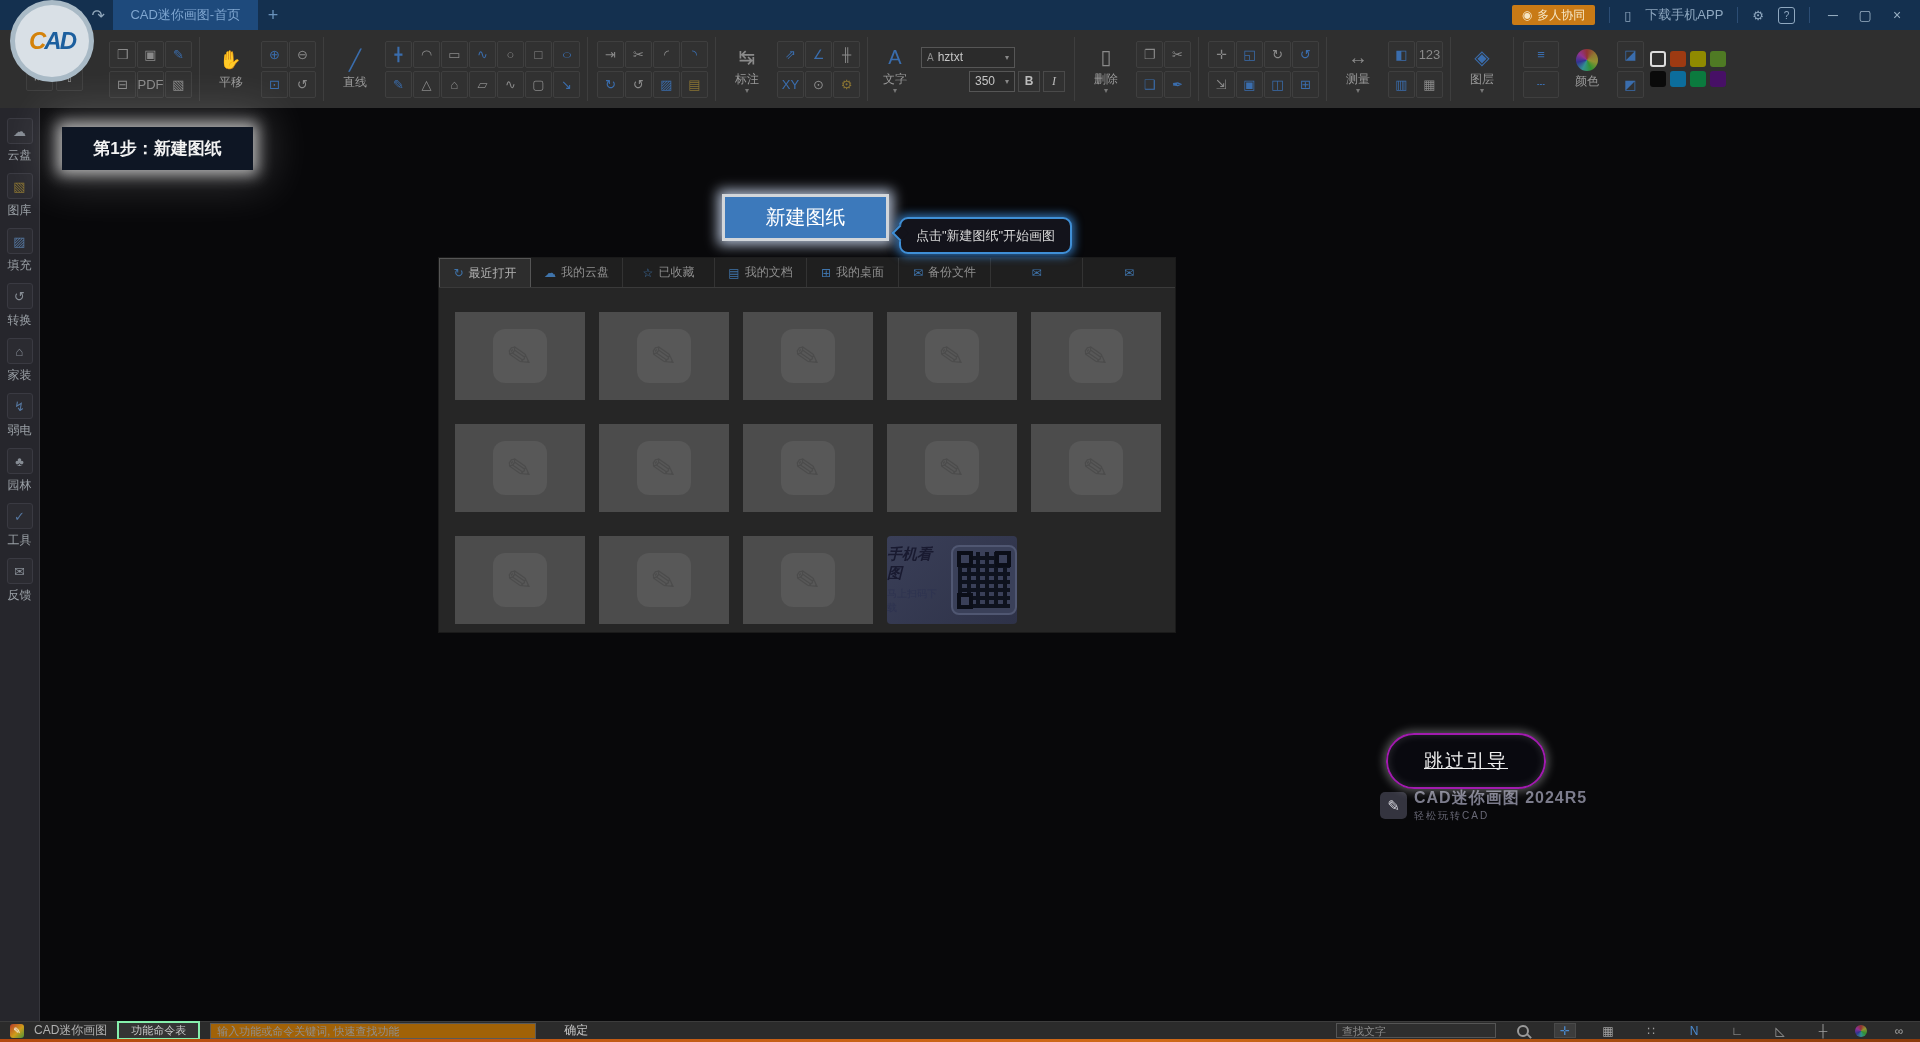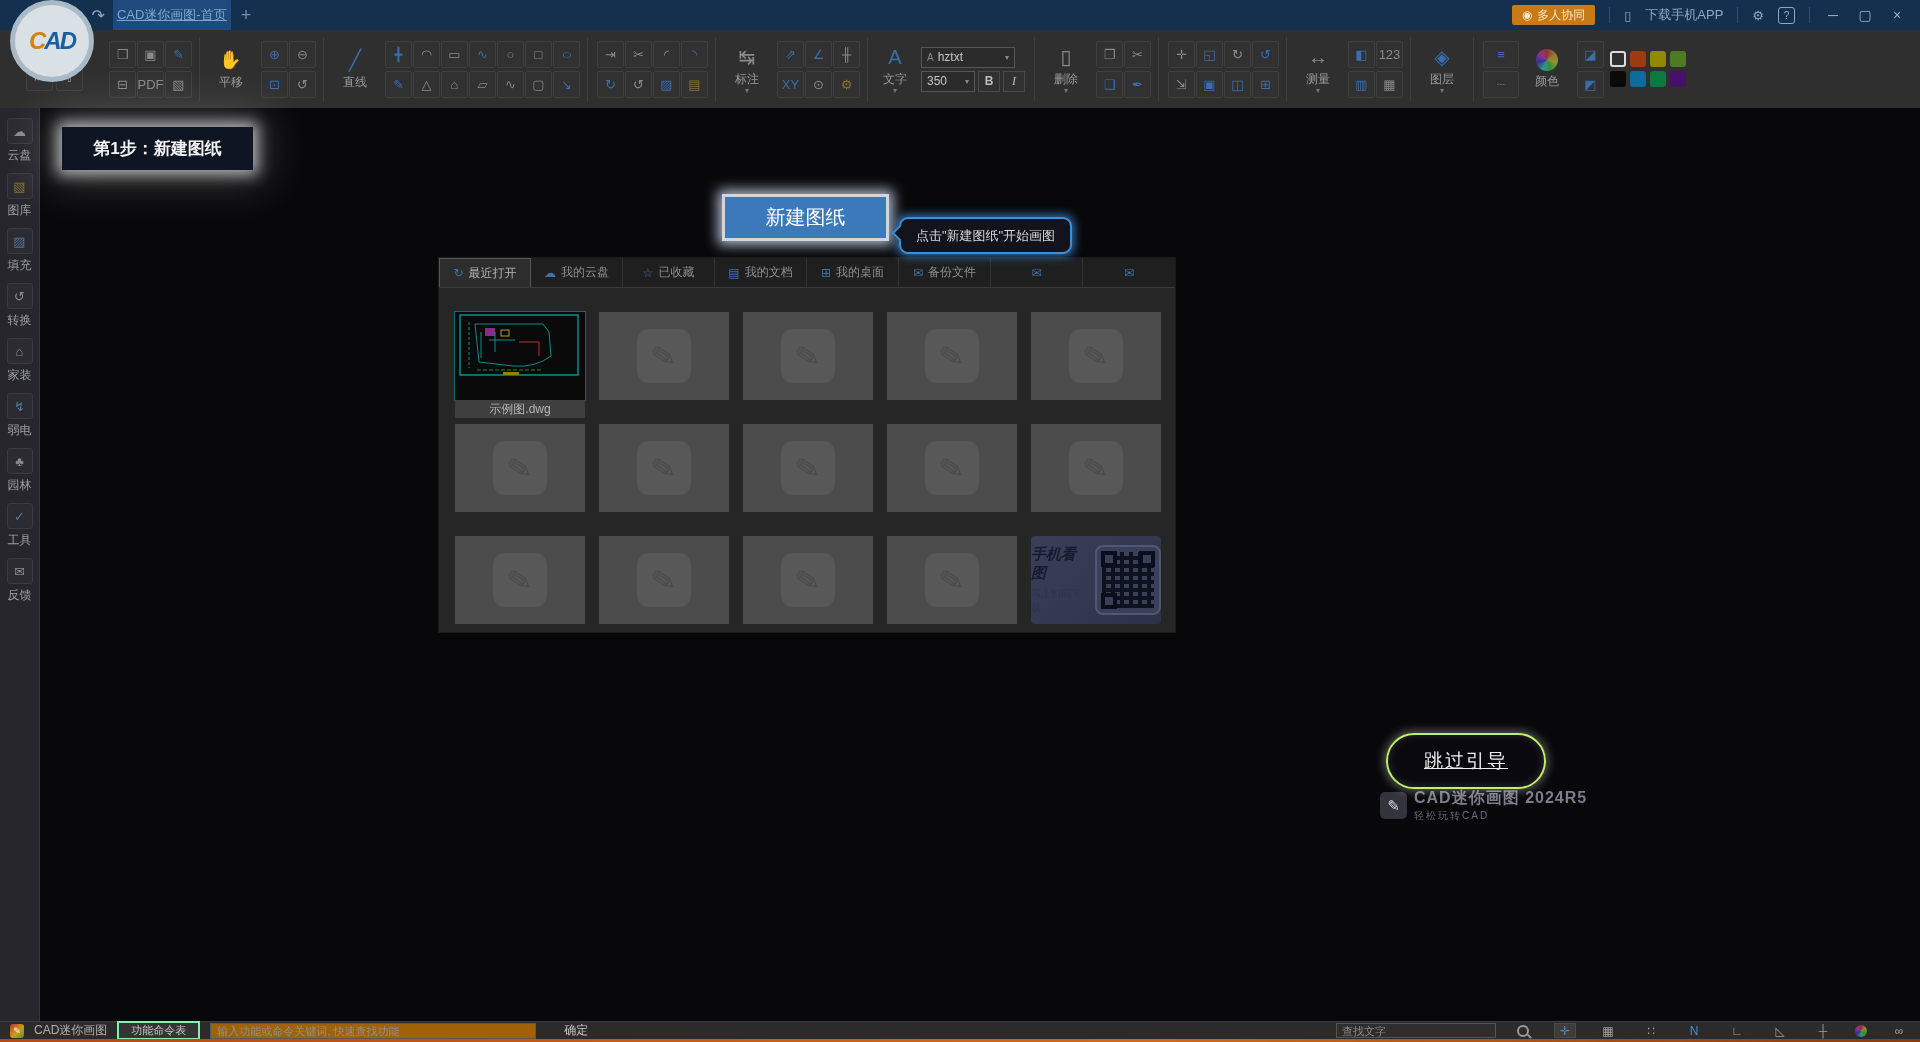--- a/index.html
+++ b/index.html
@@ -9,22 +9,22 @@
 
   
   .titlebar{position:absolute;left:0;top:0;width:1920px;height:30px;background:#14304f;
             display:flex;align-items:center;}
   .logo{position:absolute;left:10px;top:0px;width:74px;height:72px;border-radius:50%;
         background:#d9e0e6;border:5px solid #a9bac6;z-index:30;display:flex;align-items:center;justify-content:center;
         font-weight:bold;font-style:italic;font-size:24px;letter-spacing:-2px;}
   .logo .c1{color:#d4820a;} .logo .c2{color:#1c5f9e;}
   .nav-arrows{margin-left:70px;display:flex;gap:8px;font-size:16px;color:#93a9bd;}
   .nav-arrows span{cursor:default;}
-  .doc-tab{margin-left:8px;height:30px;width:118px;background:#1e4a7c;display:flex;align-items:center;
-           justify-content:center;font-size:13px;color:#7fa6d0;text-decoration:underline;}
+  .doc-tab{margin-left:8px;height:30px;width:145px;background:#1e4a7c;display:flex;align-items:center;
+           justify-content:center;font-size:13px;color:#7fa6d0;}
   .tab-plus{margin-left:10px;font-size:18px;color:#6a92bc;}
   .tb-right{margin-left:auto;display:flex;align-items:center;gap:14px;padding-right:14px;font-size:13px;color:#8fa8c0;}
   .collab-btn{background:#c87a16;color:#f6e6c4;border-radius:2px;height:20px;padding:0 10px;display:flex;
               align-items:center;gap:5px;font-size:12px;}
   .tb-sep{width:1px;height:16px;background:#2c4d74;}
   .hbox{width:15px;height:15px;border:1px solid #8fa8c0;border-radius:3px;display:flex;align-items:center;
         justify-content:center;font-size:10px;}
   .win-ctl{font-size:14px;color:#9ab0c4;width:18px;text-align:center;}
 
   
@@ -39,21 +39,21 @@
   .cell.b{color:#3a6dad;} .cell.gold{color:#8a7433;} .cell.sm{font-size:13px;}
   .cell .ell{display:inline-block;transform:scaleX(1.4);}
   .trash{position:relative;}
   .tcol{display:flex;flex-direction:column;align-items:center;width:44px;}
   .tcol .big{font-size:20px;height:24px;line-height:24px;color:#8a8a8a;}
   .tcol .big.b{color:#3a6dad;} .tcol .big.hand{color:#3a6dad;font-size:18px;}
   .tcol .lbl{font-size:12px;color:#9a9a9a;margin-top:2px;}
   .tcol .crt{font-size:8px;color:#777;line-height:6px;}
   .fontsel,.sizesel{height:21px;background:#2b2b2b;border:1px solid #565656;display:flex;align-items:center;
         gap:4px;padding:0 5px;font-size:12px;color:#c6c6c6;box-sizing:border-box;}
-  .fontsel{width:94px;} .sizesel{width:54px;}
+  .fontsel{width:94px;} .sizesel{width:46px;margin-left:48px;}
   .sel-caret{margin-left:auto;font-size:8px;color:#888;}
   .bi{width:22px;height:21px;border:1px solid #4a4a4a;background:#313131;display:flex;align-items:center;
       justify-content:center;font-size:12px;color:#bcbcbc;box-sizing:border-box;}
   .bi.it{font-style:italic;font-family:"Liberation Serif","DejaVu Serif",serif;}
   .wheel{width:22px;height:22px;border-radius:50%;
          background:conic-gradient(#a33,#a83,#aa3,#3a3,#3aa,#33a,#a3a,#a33);opacity:.8;}
   .pal{display:grid;grid-template-columns:repeat(4,16px);gap:4px;}
   .sw{width:16px;height:16px;border-radius:3px;}
   .sw.outline{border:2px solid #dcdcdc;box-sizing:border-box;background:transparent !important;}
 
@@ -104,21 +104,21 @@
             box-shadow:0 0 14px 5px rgba(255,255,255,.65),0 0 46px 14px rgba(255,255,255,.18);}
   .new-btn{position:absolute;left:722px;top:194px;width:167px;height:47px;background:#3c79bb;z-index:40;
            border:3px solid #d2d6da;box-sizing:border-box;display:flex;align-items:center;justify-content:center;
            font-size:20px;color:#fff;box-shadow:0 0 12px 4px rgba(215,230,255,.8);}
   .tip{position:absolute;left:899px;top:217px;width:173px;height:37px;background:#13131b;z-index:40;
        border:2px solid #3f8fd6;border-radius:9px;box-sizing:border-box;display:flex;align-items:center;
        justify-content:center;font-size:13px;color:#d8d8d8;box-shadow:0 0 9px 3px rgba(60,140,220,.7);}
   .tip::before{content:"";position:absolute;left:-7px;top:8px;width:10px;height:10px;background:#13131b;
        border-left:2px solid #3f8fd6;border-bottom:2px solid #3f8fd6;transform:rotate(45deg);}
   .skip-btn{position:absolute;left:1386px;top:733px;width:160px;height:56px;border-radius:28px;z-index:40;
-       background:rgba(10,10,16,.92);border:2px solid #bef264;box-sizing:border-box;display:flex;align-items:center;
+       background:rgba(10,10,16,.92);border:2px solid #a21caf;box-sizing:border-box;display:flex;align-items:center;
        justify-content:center;font-size:19px;letter-spacing:2px;color:#ededed;
        box-shadow:0 0 10px 2px rgba(255,255,255,.35), inset 0 0 8px rgba(255,255,255,.15);}
   .skip-btn span{text-decoration:underline;}
   .wm{position:absolute;left:1380px;top:788px;display:flex;gap:7px;align-items:center;z-index:39;}
   .wm-ic{width:27px;height:27px;background:#34343f;border-radius:5px;display:flex;align-items:center;
          justify-content:center;color:#d2d2da;font-size:15px;}
   .wm-t1{font-size:16px;color:#7c7c8c;font-weight:bold;letter-spacing:1px;}
   .wm-t2{font-size:10px;color:#6a6a78;letter-spacing:2px;}
 
   
@@ -437,34 +437,20 @@
       <div class="ftab">
         <span class="fi">✉</span>
       </div>
       <div class="ftab" style="border-right:none;">
         <span class="fi">✉</span>
       </div>
     </div>
 
     <div class="fgrid">
 
-      <div class="tile dwg">
-        <svg width="128" height="68" viewBox="0 0 128 68">
-          <rect x="5" y="3" width="118" height="60" fill="none" stroke="#0c8c8c" stroke-width="1.5"></rect>
-          <path d="M20 12 L88 12 L94 20 L96 44 Q80 56 58 54 L24 50 Z" fill="none" stroke="#0c8c8c" stroke-width="1"></path>
-          <rect x="30" y="16" width="10" height="8" fill="#8a2a8a"></rect>
-          <rect x="46" y="18" width="8" height="6" fill="none" stroke="#b0a020"></rect>
-          <path d="M26 20 L26 46 M34 28 L60 28 M40 20 L40 40" stroke="#0c8c8c" stroke-width="1" fill="none"></path>
-          <path d="M14 10 L14 56" stroke="#0c8c8c" stroke-width="1" stroke-dasharray="3 2"></path>
-          <path d="M22 58 L86 58" stroke="#3a7a2a" stroke-width="1" stroke-dasharray="4 2"></path>
-          <rect x="48" y="60" width="16" height="3" fill="#8a8a00"></rect>
-          <path d="M64 30 L84 30 L84 44" stroke="#b03030" stroke-width="1" fill="none"></path>
-        </svg>
-        <div class="dwg-label">示例图.dwg</div>
-      </div>
       <div class="tile">
           <div class="ph-badge">
             <span>✎</span>
           </div>
         </div>
       <div class="tile">
           <div class="ph-badge">
             <span>✎</span>
           </div>
         </div>

